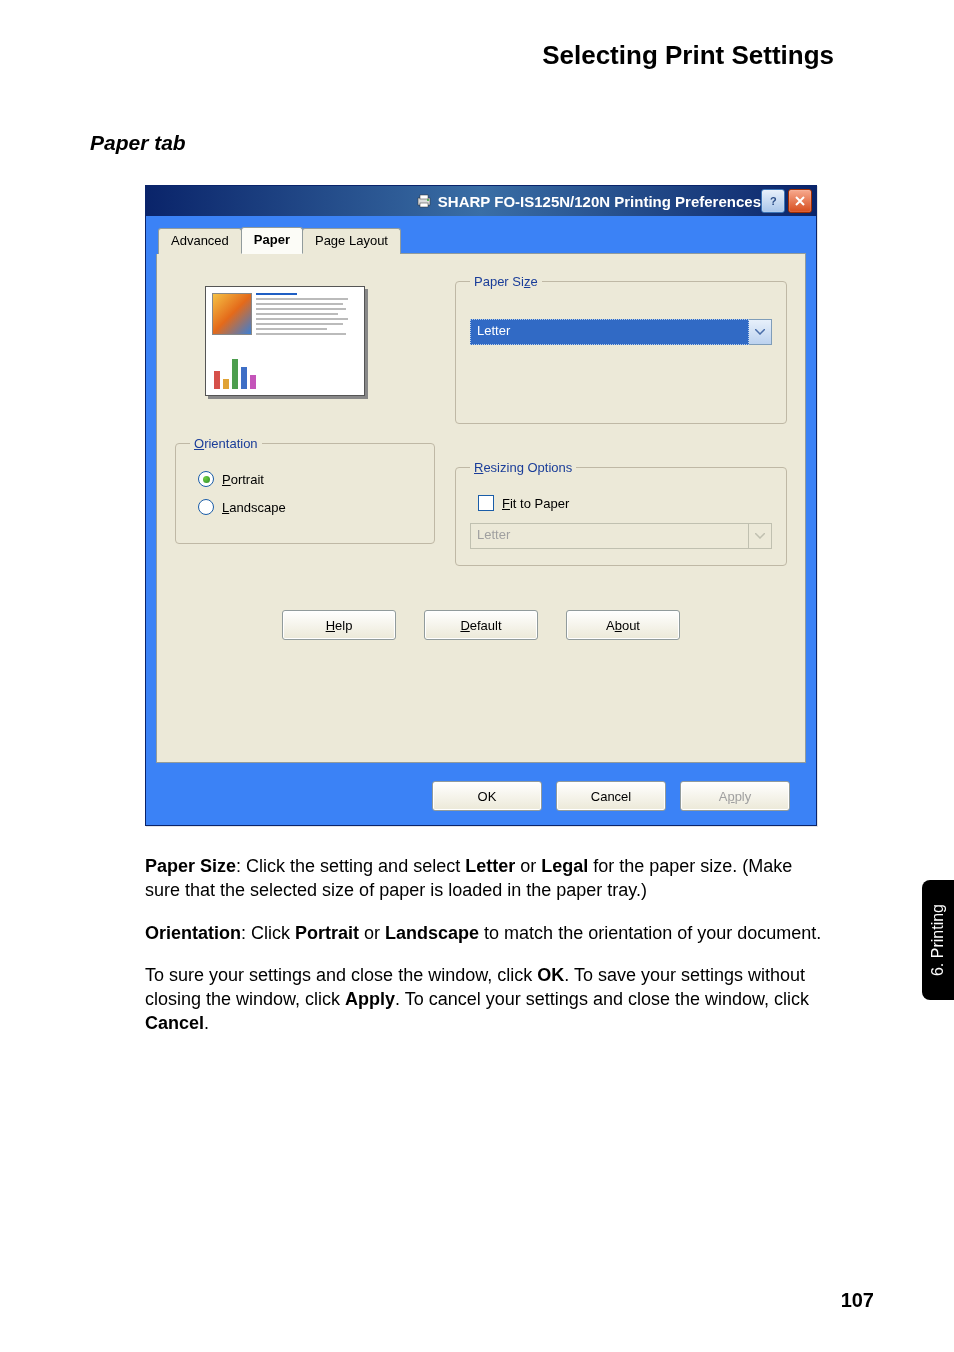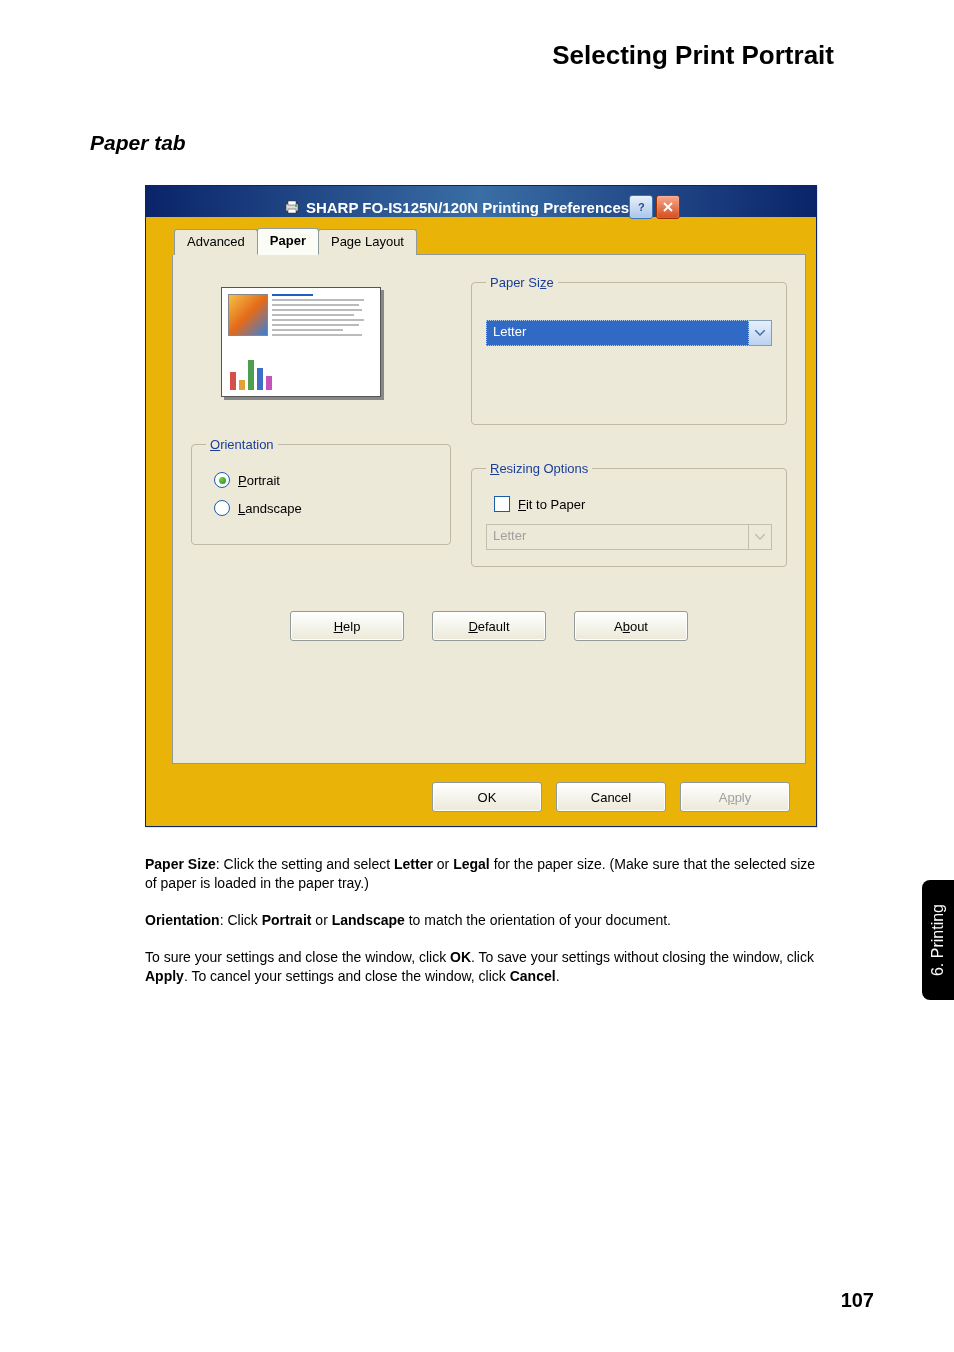--- a/index.html
+++ b/index.html
@@ -39,25 +39,25 @@
     margin-left: 55px;
     border: 1px solid #0A246A;
     background: #ECE9D8;
     font-family: Tahoma, Arial, sans-serif;
     font-size: 14px;
     box-shadow: 1px 1px 0 rgba(0,0,0,0.1);
   }
   .titlebar {
     background: linear-gradient(to right, #0A246A, #3A6EA5, #0A246A);
     color: #fff;
-    height: 20px;
+    height: 30px;
     display: flex;
     align-items: center;
-    padding: 11px 4px 0 6px;
-    justify-content: center;
+    padding: 0 4px 0 6px;
+    justify-content: flex-end;
   }
   .titlebar-left {
     display: flex;
     align-items: center;
     gap: 6px;
     font-weight: bold;
     font-size: 15px;
   }
   .titlebar-icon {
     width: 16px;
@@ -80,22 +80,22 @@
     color: #2a4c86;
     font-weight: bold;
     box-shadow: inset 0 0 1px #fff;
   }
   .tb-close {
     background: linear-gradient(#f7a98e, #d64d1e);
     color: #fff;
     border: 1px solid #a02d00;
   }
   .dialog-body {
-    padding: 10px 10px 12px 26px;
-    background: #eab308;
+    padding: 10px 10px 12px 10px;
+    background: #3b82f6;
   }
   .tabs {
     display: flex;
     align-items: flex-end;
     margin-left: 2px;
     border-bottom: 1px solid #919B9C;
   }
   .tab {
     padding: 4px 12px 6px 12px;
     background: #ECE9D8;
@@ -293,21 +293,21 @@
     justify-content:flex-end;
     gap: 14px;
     padding: 12px 16px 2px 0;
     margin-top: 6px;
   }
   .dlg-footer .xbtn { min-width: 88px; }
   .xbtn.disabled { color:#A0A0A0; }
 
   
   .body-text {
-    font-size: 14px;
+    font-size: 18px;
     line-height: 1.35;
     margin: 28px 0 0 55px;
     width: 680px;
   }
   .body-text p { margin: 0 0 18px 0; }
   .body-text b { font-weight: bold; }
 
   
   .side-tab {
     position: absolute;
@@ -335,21 +335,21 @@
     bottom: 40px;
     font-size: 20px;
     font-weight: bold;
     text-align: center;
   }
 </style>
 </head>
 <body>
 
 <div class="page">
-  <div class="header-title">Selecting Print Portrait</div>
+  <div class="header-title">Selecting Print Settings</div>
   <div class="section-title">Paper tab</div>
 
   <div class="dialog">
     <div class="titlebar">
       <div class="titlebar-left">
         <span class="titlebar-icon">
           <svg viewBox="0 0 16 16">
               <rect x="2" y="5" width="12" height="7" fill="#dcdcdc" stroke="#333" stroke-width="0.5"></rect>
               <rect x="4" y="2" width="8" height="4" fill="#fff" stroke="#333" stroke-width="0.5"></rect>
               <rect x="4" y="10" width="8" height="4" fill="#fff" stroke="#333" stroke-width="0.5"></rect>

